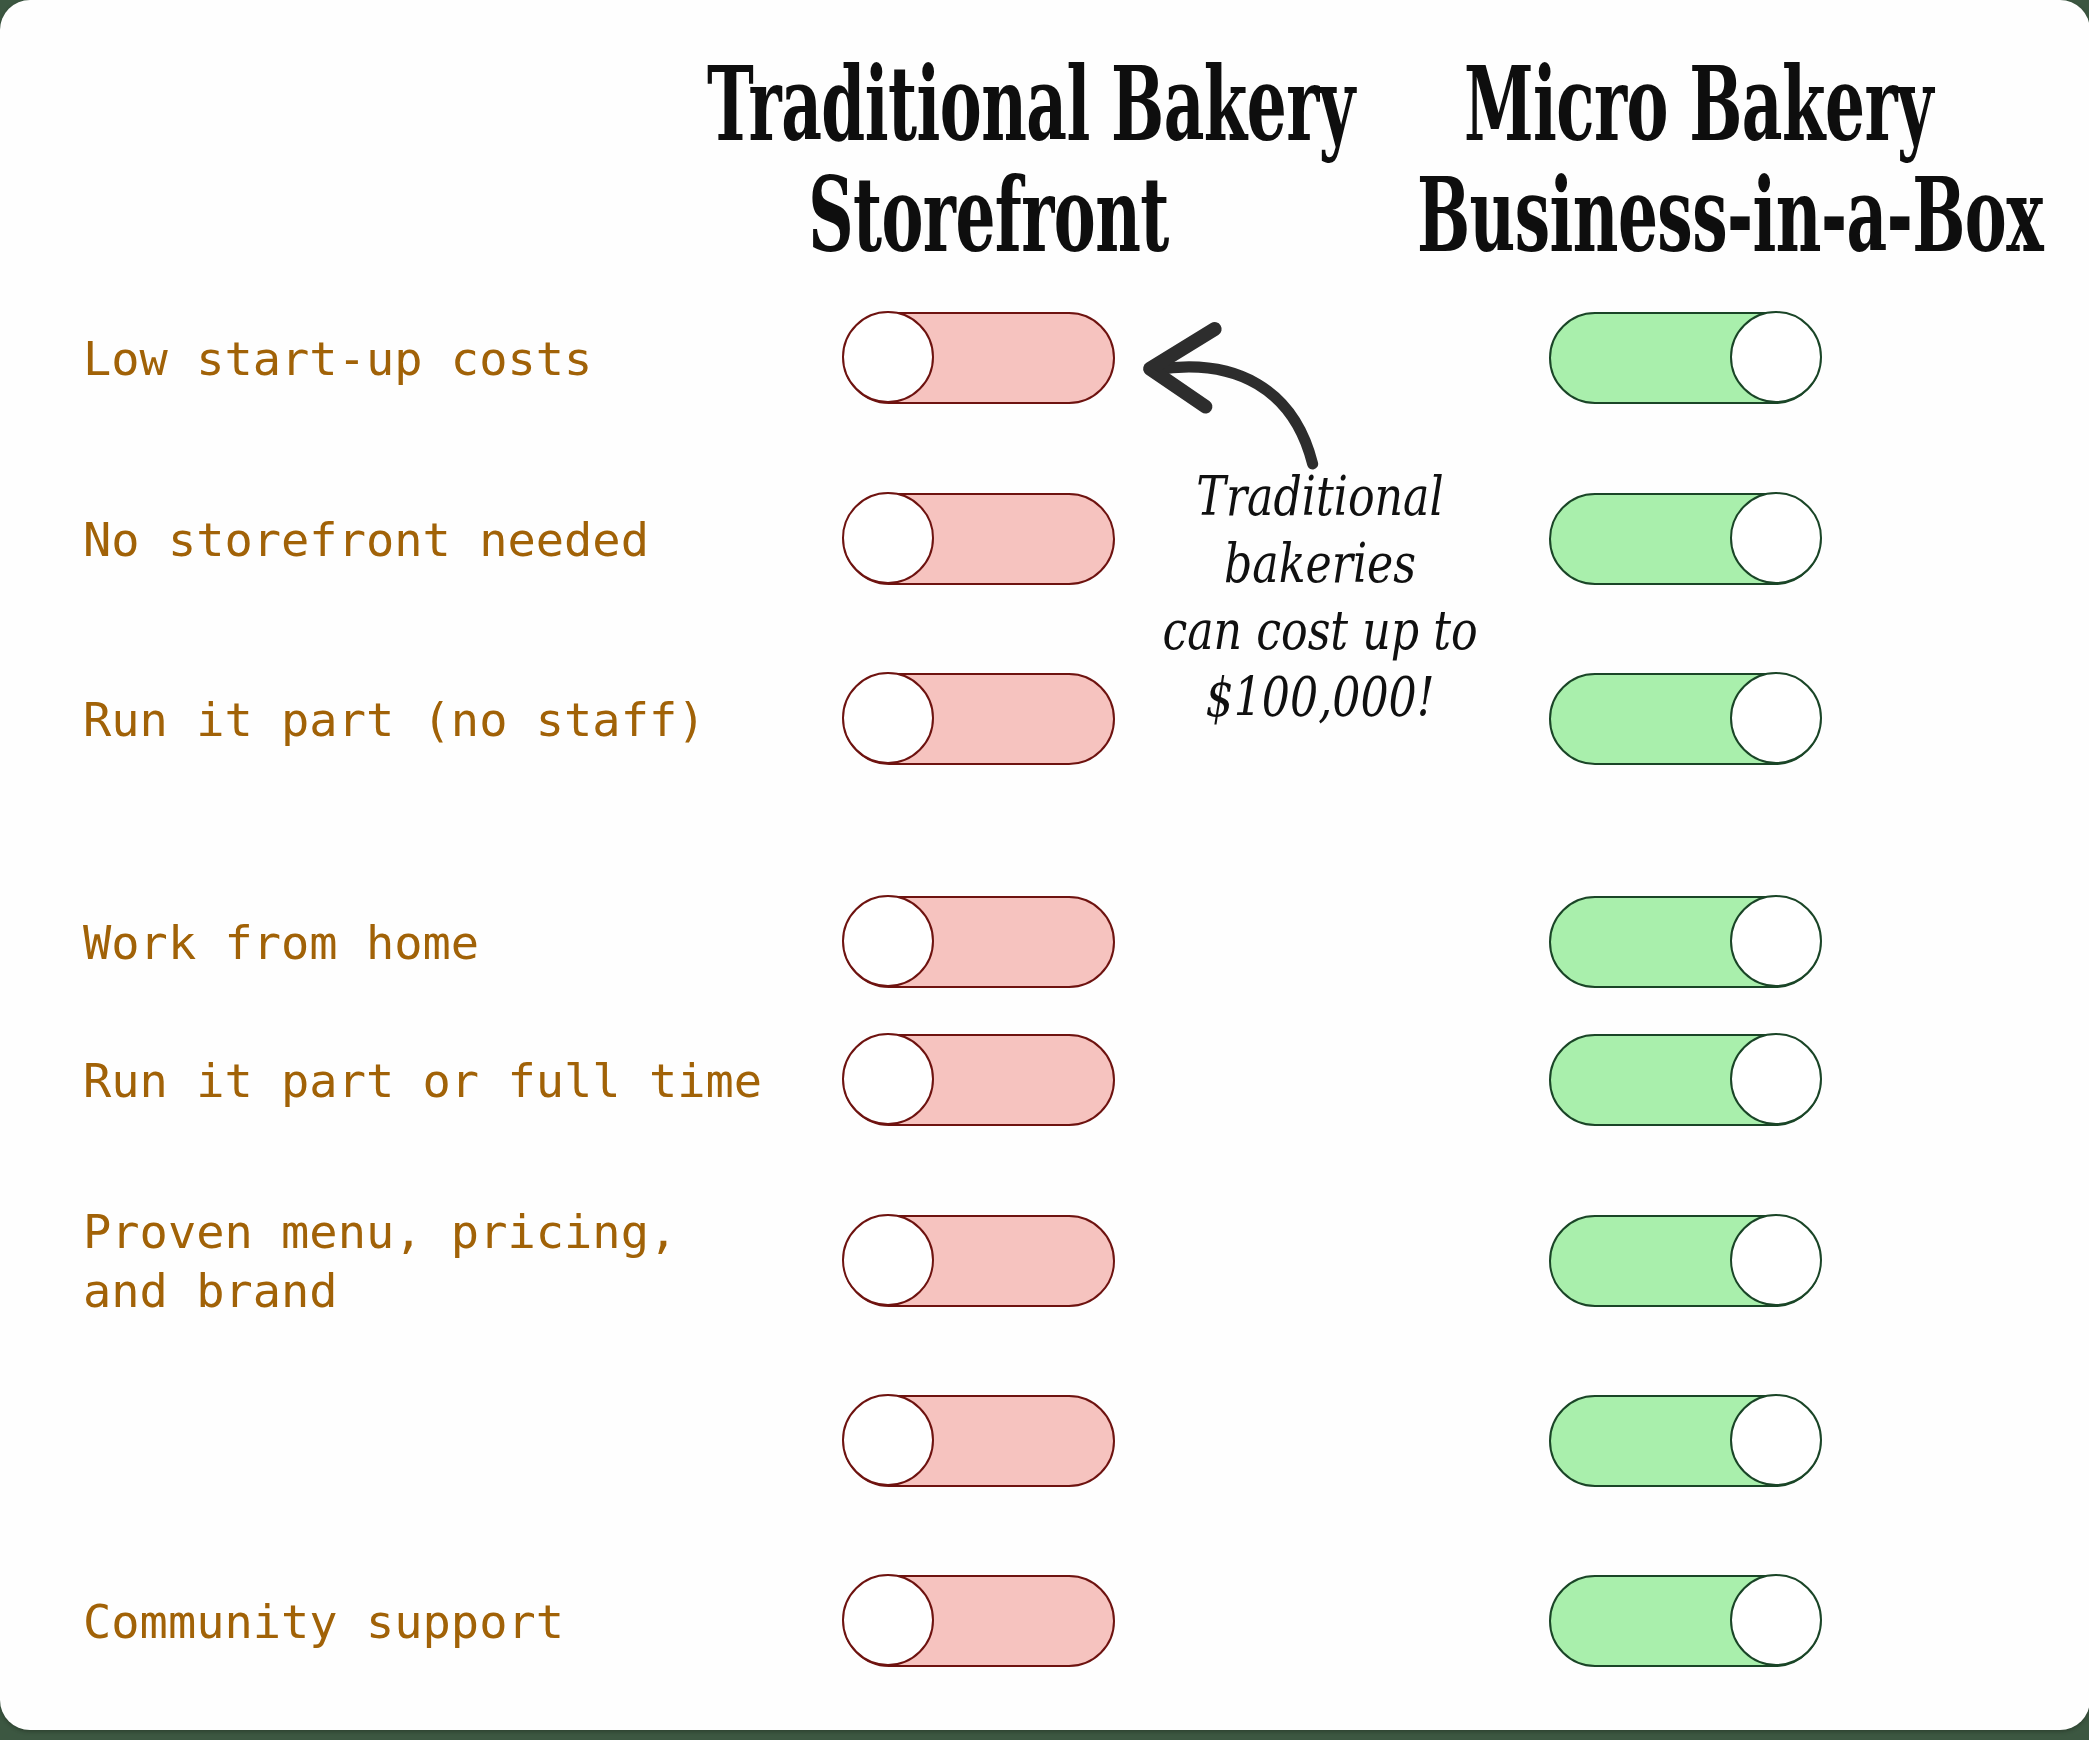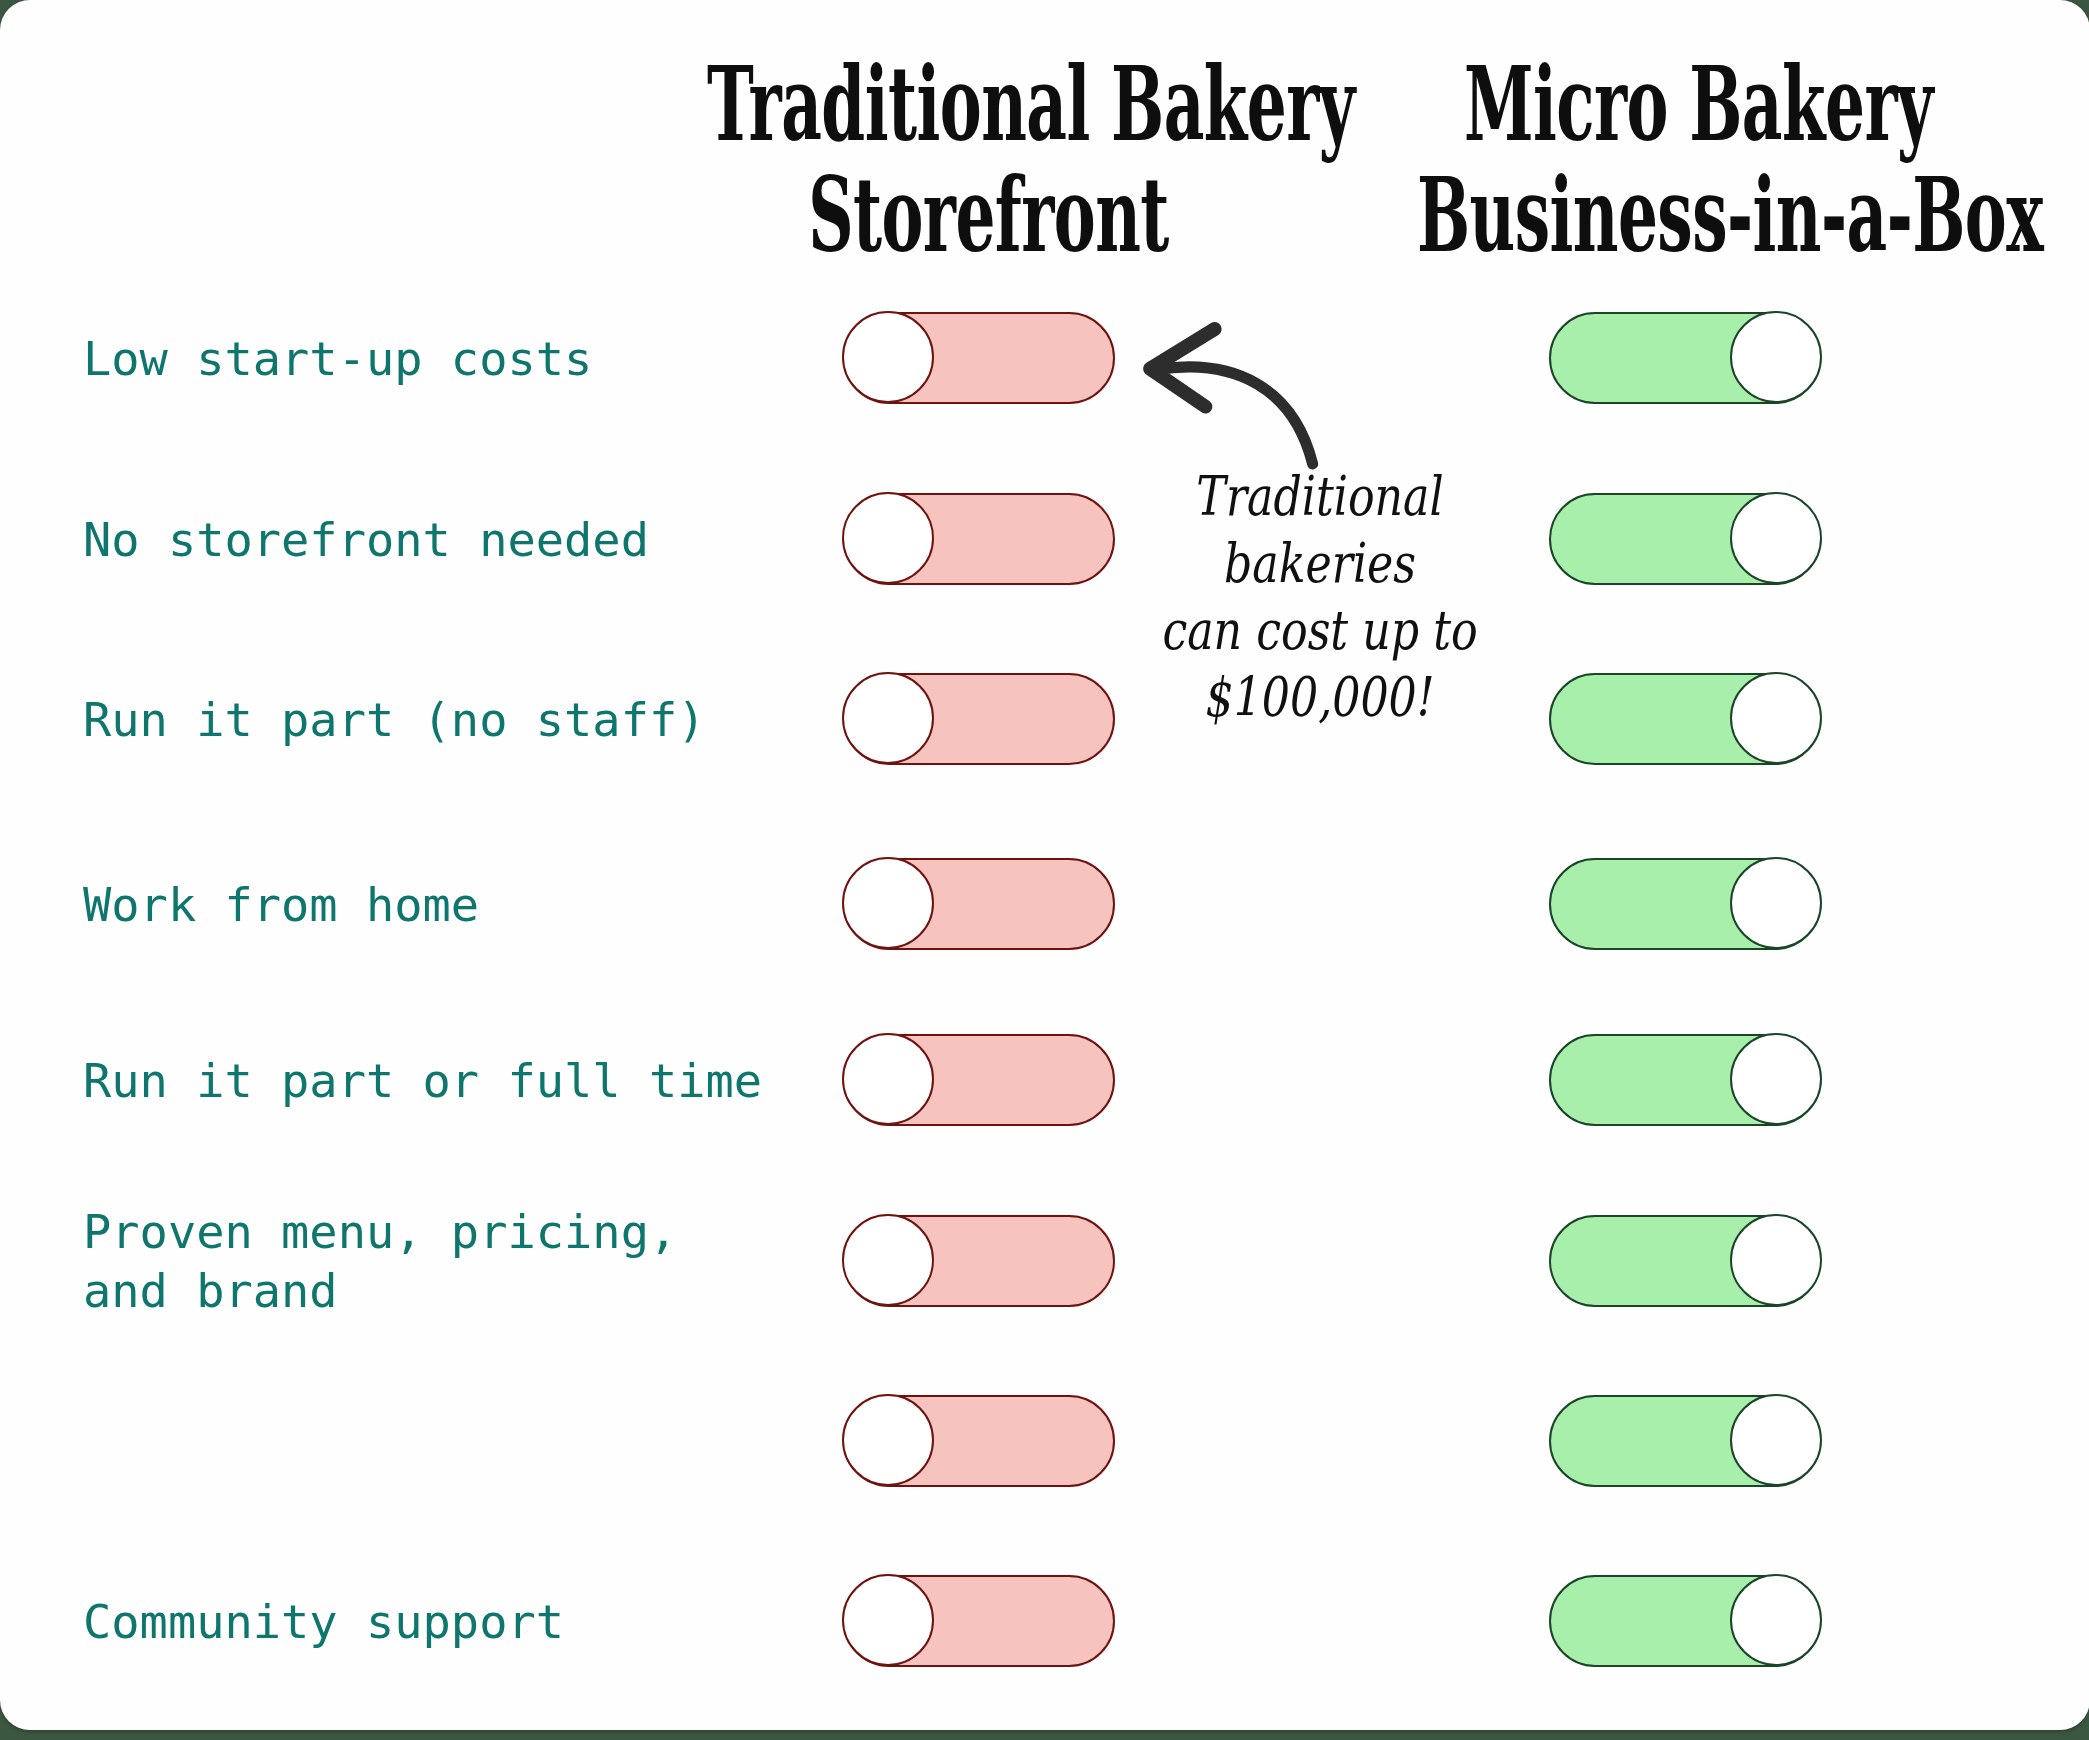--- a/index.html
+++ b/index.html
@@ -38,21 +38,21 @@
 
   
   .row { position: absolute; left: 0; width: 100%; height: 92px; }
   .label {
     position: absolute;
     left: 83px; top: 50%;
     transform: translateY(-50%);
     width: 701px;
     font-size: 47px;
     line-height: 59px;
-    color: #0f766e;
+    color: #a16207;
     letter-spacing: 0;
   }
 
   
   .toggle {
     position: absolute;
     top: 0;
     width: 272px; height: 92px;
     border-radius: 46px;
     border: 2.8px solid;
@@ -144,21 +144,21 @@
       <div></div>
     </div>
     <div class="toggle off">
         <div class="knob"></div>
       </div>
     <div class="toggle on">
         <div class="knob"></div>
       </div>
   </div>
 
-  <div class="row" style="top:858px">
+  <div class="row" style="top:896px">
     <div class="label">
       <div>Work from home</div>
       <div></div>
     </div>
     <div class="toggle off">
         <div class="knob"></div>
       </div>
     <div class="toggle on">
         <div class="knob"></div>
       </div>

